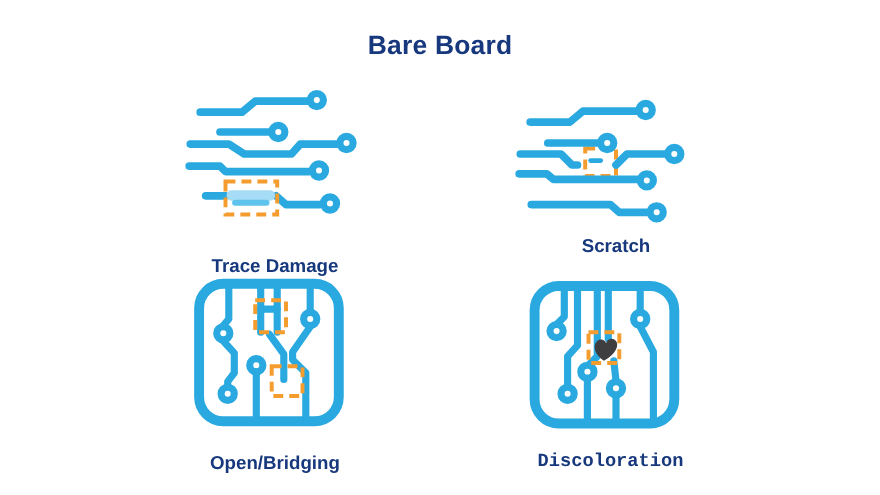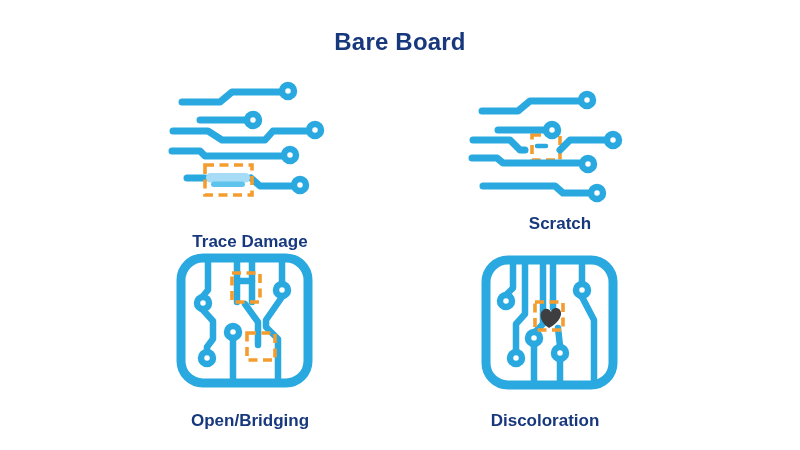--- a/index.html
+++ b/index.html
@@ -31,21 +31,21 @@
   .fig-bl { left: 175px; top: 250px; width: 150px; height: 150px; }
   .fig-br { left: 480px; top: 250px; width: 150px; height: 150px; }
   .defect-label {
     position: absolute; text-align: center;
     font-size: 17px; font-weight: 700;
     color: var(--label-navy);
   }
   .lbl-tl { left: 150px; top: 232px; width: 200px; }
   .lbl-tr { left: 460px; top: 214px; width: 200px; }
   .lbl-bl { left: 150px; top: 411px; width: 200px; }
-  .lbl-br { left: 445px; top: 411px; width: 200px; }
+  .lbl-br { left: 455px; top: 411px; width: 200px; font-family: Liberation Mono, monospace; }
 
   svg { display: block; width: 100%; height: 100%; }
   .trace {
     fill: none; stroke: var(--trace-blue); stroke-width: 7;
     stroke-linecap: round; stroke-linejoin: round;
   }
   .btrace {
     fill: none; stroke: var(--trace-blue); stroke-width: 6.5;
     stroke-linecap: round; stroke-linejoin: round;
   }

